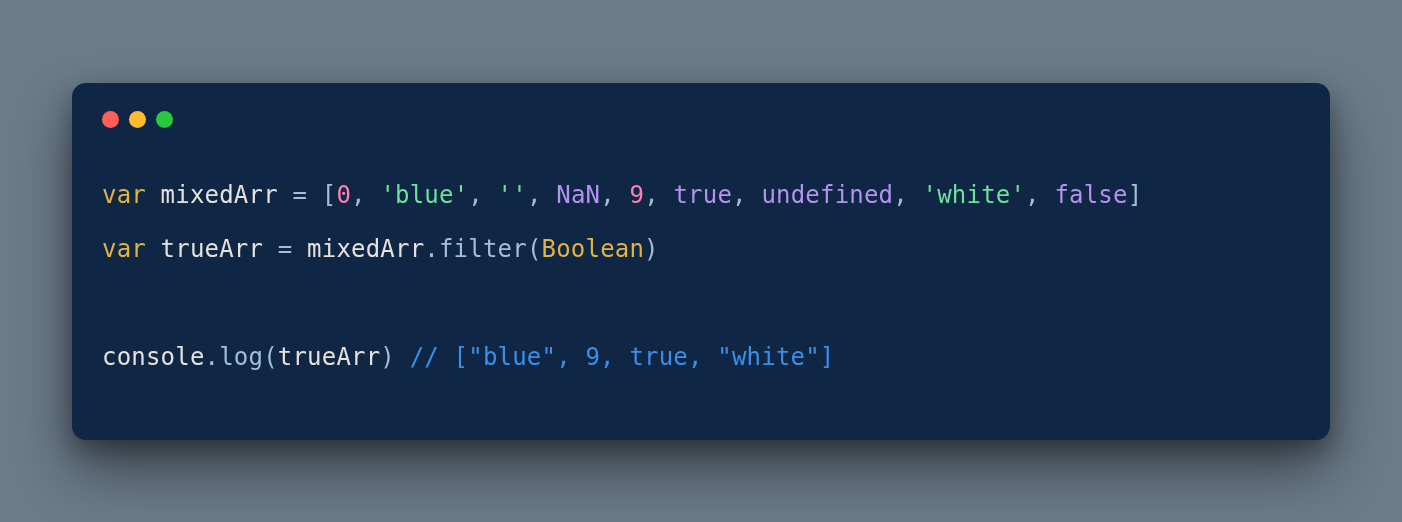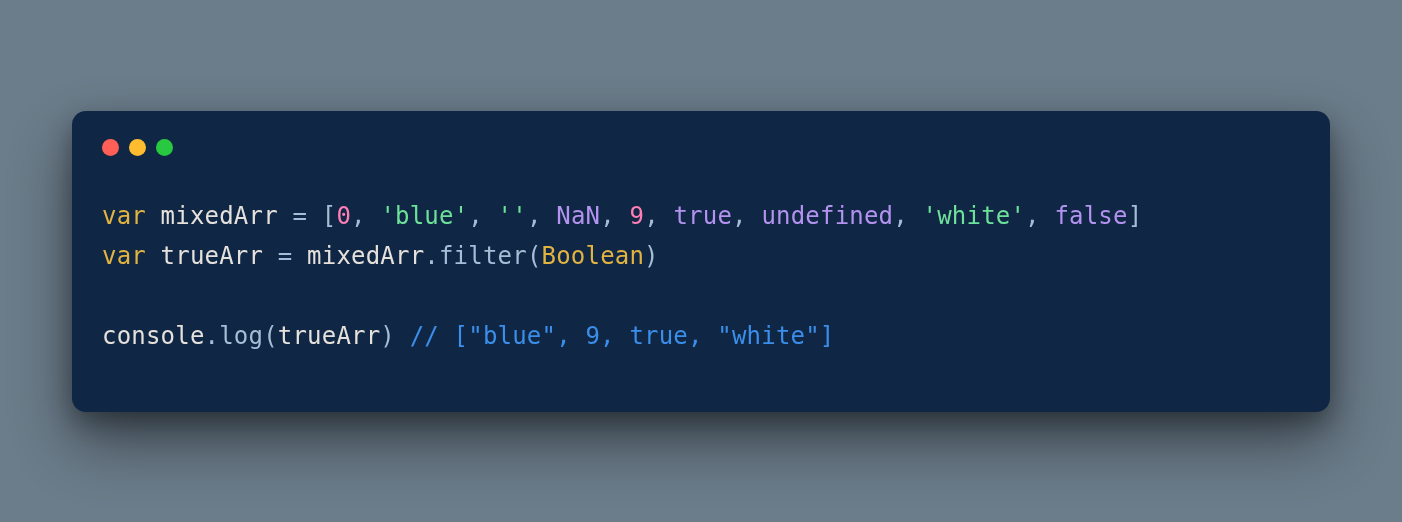--- a/index.html
+++ b/index.html
@@ -30,21 +30,21 @@
       width: 17px;
       height: 17px;
       border-radius: 50%;
     }
     .dot.red { background: #ff5f57; }
     .dot.yellow { background: #febc2e; }
     .dot.green { background: #28c840; }
     .code {
       padding: 40px 30px 56px 30px;
       font-size: 24px;
-      line-height: 40px;
+      line-height: 54px;
       white-space: pre;
       color: #c9d1d9;
       letter-spacing: 0.2px;
     }
     .kw   { color: #e3b341; }
     .var  { color: #e6e1dc; }
     .op   { color: #a5bed6; }
     .str  { color: #6de19a; }
     .num  { color: #ff7eb6; }
     .nan  { color: #b392f0; }

